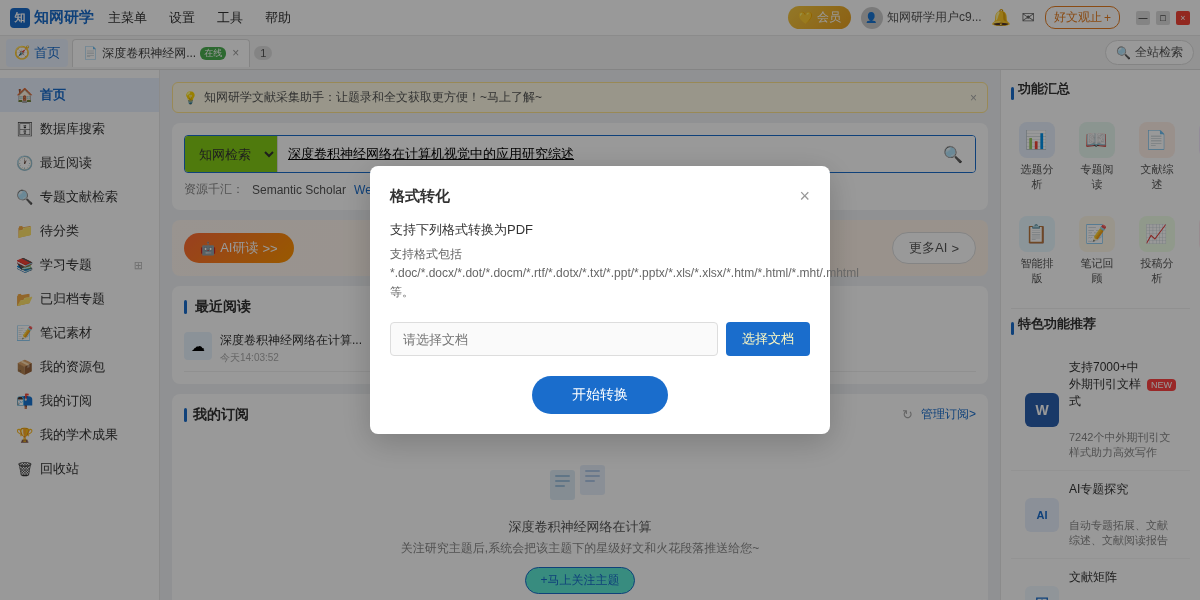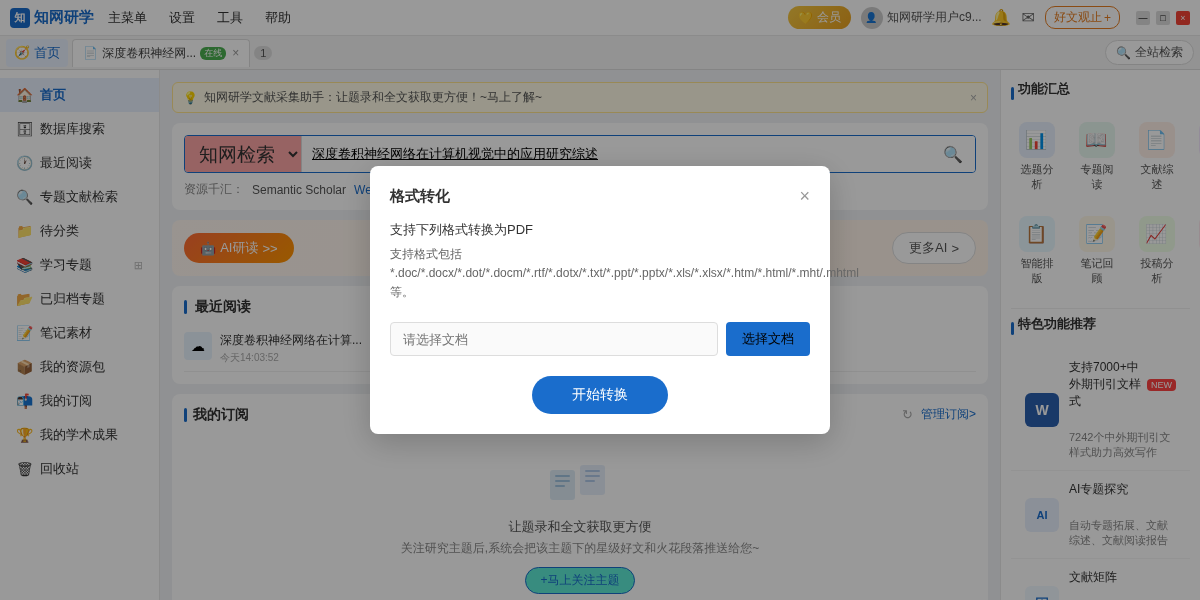--- a/index.html
+++ b/index.html
@@ -42,21 +42,21 @@
     .sidebar-item.active { background: #e8f0fe; color: #1a6dcc; font-weight: bold; }
     .sidebar-icon { font-size: 14px; width: 16px; text-align: center; }
     .sidebar-item-action { margin-left: auto; font-size: 11px; color: #bbb; }
 
     
     .content { flex: 1; overflow-y: auto; padding: 12px; background: #f0f2f5; }
 
     
     .search-area { background: #fff; border-radius: 8px; padding: 12px; margin-bottom: 10px; }
     .search-row { display: flex; align-items: center; gap: 0; border: 1px solid #1a6dcc; border-radius: 4px; overflow: hidden; }
-    .search-select { border: none; border-right: 1px solid #ddd; background: #fca5a5; padding: 0 10px; height: 36px; font-size: 19px; color: #333; cursor: pointer; min-width: 90px; }
+    .search-select { border: none; border-right: 1px solid #ddd; background: #84cc16; padding: 0 10px; height: 36px; font-size: 13px; color: #333; cursor: pointer; min-width: 90px; }
     .search-input { flex: 1; border: none; outline: none; padding: 0 10px; height: 36px; font-size: 13px; text-decoration: underline; }
     .search-btn-main { background: #fff; border: none; padding: 0 12px; height: 36px; cursor: pointer; color: #1a6dcc; font-size: 16px; }
     .source-row { display: flex; align-items: center; gap: 8px; margin-top: 8px; font-size: 12px; color: #666; flex-wrap: wrap; }
     .source-label { color: #888; }
     .source-item { color: #555; cursor: pointer; }
     .source-item.highlight { color: #1a6dcc; }
     .source-more { color: #1a6dcc; cursor: pointer; }
 
     
     .section-card { background: #fff; border-radius: 8px; padding: 12px; margin-bottom: 10px; }
@@ -110,21 +110,21 @@
       background: #fff; border-radius: 8px; width: 460px; padding: 20px;
       box-shadow: 0 8px 32px rgba(0,0,0,0.2); position: relative;
     }
     .modal-header { display: flex; align-items: center; justify-content: space-between; margin-bottom: 14px; }
     .modal-title { font-size: 15px; font-weight: bold; color: #333; }
     .modal-close { font-size: 18px; color: #999; cursor: pointer; background: none; border: none; }
     .modal-subtitle { font-size: 13px; font-weight: 500; color: #333; margin-bottom: 6px; }
     .modal-desc { font-size: 12px; color: #666; line-height: 1.6; margin-bottom: 20px; }
     .modal-file-row { display: flex; gap: 8px; margin-bottom: 20px; }
     .modal-file-input { flex: 1; border: 1px solid #ddd; border-radius: 4px; padding: 8px 12px; font-size: 13px; color: #aaa; outline: none; background: #fafafa; }
-    .modal-choose-btn { background: #1a6dcc; color: #000000; border: none; border-radius: 4px; padding: 8px 16px; font-size: 13px; cursor: pointer; white-space: nowrap; }
+    .modal-choose-btn { background: #1a6dcc; color: #fef9c3; border: none; border-radius: 4px; padding: 8px 16px; font-size: 13px; cursor: pointer; white-space: nowrap; }
     .modal-footer { text-align: center; }
     .modal-convert-btn { background: #1a6dcc; color: #fff; border: none; border-radius: 20px; padding: 10px 40px; font-size: 14px; cursor: pointer; }
 
     
     .ai-section { background: linear-gradient(135deg, #fff7f0, #fff3e8); border-radius: 8px; padding: 12px; margin-bottom: 10px; display: flex; align-items: center; gap: 10px; }
     .refresh-icon { font-size: 13px; color: #aaa; cursor: pointer; }
 
     .divider { height: 1px; background: #f0f0f0; margin: 6px 0; }
     .special-item { display: flex; align-items: center; gap: 10px; padding: 10px 14px; border-bottom: 1px solid #f5f5f5; cursor: pointer; }
     .special-item:last-child { border-bottom: none; }
@@ -320,21 +320,21 @@
             <rect x="10" y="20" width="25" height="30" rx="3" fill="#c8dff0" opacity="0.6"></rect>
             <rect x="15" y="25" width="15" height="2" rx="1" fill="#a0c4e0"></rect>
             <rect x="15" y="30" width="15" height="2" rx="1" fill="#a0c4e0"></rect>
             <rect x="15" y="35" width="10" height="2" rx="1" fill="#a0c4e0"></rect>
             <rect x="40" y="15" width="25" height="30" rx="3" fill="#dce8f8" opacity="0.7"></rect>
             <rect x="45" y="20" width="15" height="2" rx="1" fill="#b0c8e8"></rect>
             <rect x="45" y="25" width="15" height="2" rx="1" fill="#b0c8e8"></rect>
             <rect x="45" y="30" width="10" height="2" rx="1" fill="#b0c8e8"></rect>
           </svg>
         </div>
-        <div class="empty-text">让题录和全文获取更方便</div>
+        <div class="empty-text">深度卷积神经网络在计算</div>
         <div class="empty-sub">关注研究主题后,系统会把该主题下的星级好文和火花段落推送给您~</div>
         <button class="empty-btn">+马上关注主题</button>
       </div>
     </div>
 
   </div>
 
   <div class="right-panel">
 
     <div class="panel-section">

